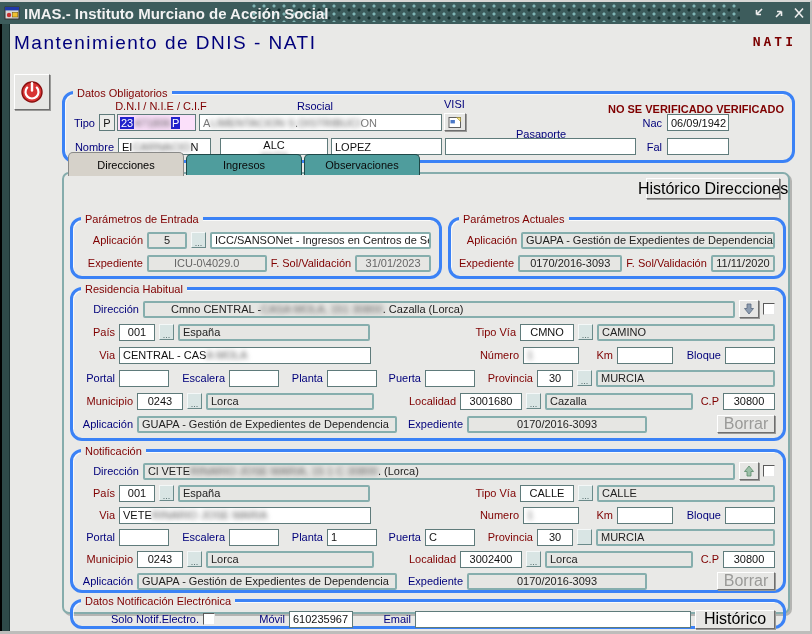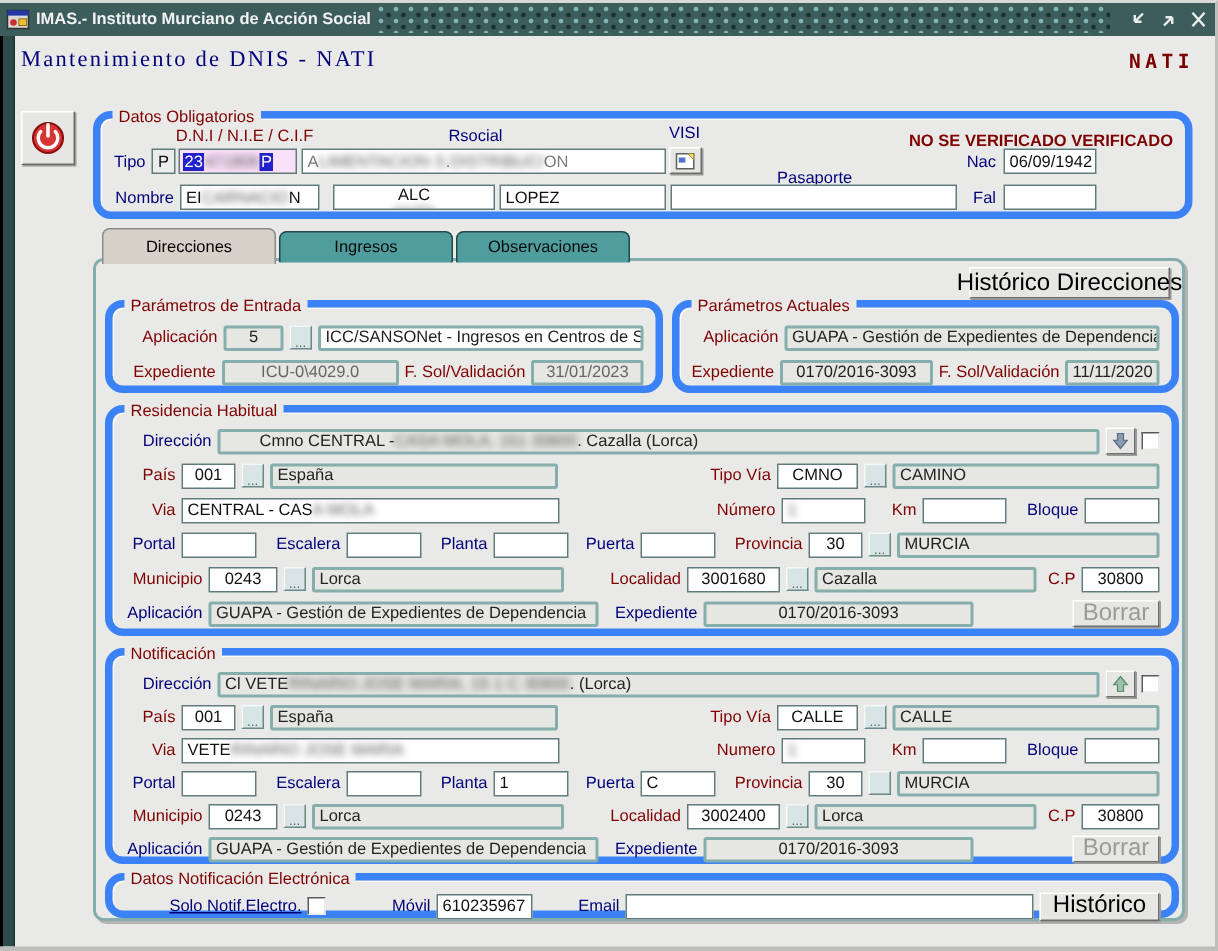--- a/index.html
+++ b/index.html
@@ -19,29 +19,29 @@
   .titlebar .pattern {
     position:absolute; left:252px; right:70px; top:2px; bottom:2px;
     background-color:#3D5C5C;
     background-image:
       radial-gradient(circle at 2px 2px, #7FB5B5 1.3px, transparent 1.8px),
       radial-gradient(circle at 2px 2px, #15302F 1.3px, transparent 1.8px);
     background-size:10px 8px,10px 8px;
     background-position:0 0,5px 4px;
   }
   .titlebar .appicon { margin:0 4px 0 4px; display:inline-flex; position:relative; z-index:2; }
-  .titlebar .ttext { font-size:11px; font-weight:bold; position:relative; z-index:2; white-space:nowrap; }
+  .titlebar .ttext { font-size:15px; font-weight:bold; position:relative; z-index:2; white-space:nowrap; }
   .winctrls { position:absolute; right:4px; top:0; height:22px; display:flex; align-items:center; gap:6px; z-index:3; }
   .winctrls span { display:inline-flex; cursor:default; }
   
   .main { position:absolute; top:22px; left:0; right:0; bottom:0; }
   .leftstrip { position:absolute; left:0; top:0; bottom:0; width:10px; background:#2E4A49; border-left:2px solid #000; border-right:1px solid #1A3232; }
   .apptitle {
     position:absolute; left:14px; top:8px;
-    font-family:Liberation Serif, serif; font-size:15px; letter-spacing:1.5px;
+    font-family:Liberation Sans, sans-serif; font-size:19px; letter-spacing:1.5px;
     color:#00007B; white-space:nowrap;
   }
   .corner {
     position:absolute; right:14px; top:10px;
     font-family:"DejaVu Sans Mono", monospace; font-size:13px; font-weight:bold; letter-spacing:3px;
     color:#7B0000;
   }
   
   .lbl { font-size:11px; white-space:nowrap; line-height:18px; }
   .m { color:#7F0000; } .b { color:#00007B; }
@@ -65,21 +65,21 @@
   .btn3d {
     background:#E6E6E4; border:1px solid; border-color:#FFFFFF #6E6E6E #6E6E6E #FFFFFF;
     box-shadow:1px 1px 0 #9A9A98; font-size:16px; color:#000;
     display:flex; align-items:center; justify-content:center; cursor:default; white-space:nowrap;
   }
   .btn3d.disabled { color:#9A9A98; }
   .chk { width:12px; height:12px; flex:0 0 12px; background:#fff; border:1px solid; border-color:#5A5A5A #E8E8E8 #E8E8E8 #5A5A5A; }
   .rdt { filter:blur(2.5px); color:#5A5A5A; }
   .sel { background:#2121CC; color:#fff; padding:0 1px; }
   
-  .fs { position:absolute; border:5px solid #3b82f6; border-radius:12px; box-shadow:inset 1px 1px 0 rgba(255,255,255,.75); }
+  .fs { position:absolute; border:3px solid #3b82f6; border-radius:12px; box-shadow:inset 1px 1px 0 rgba(255,255,255,.75);margin-top:17px; }
   .fs > .lg { position:absolute; top:-8px; left:8px; padding:0 4px; background:#E9E9E7; color:#7F0000; font-size:11px; line-height:14px; white-space:nowrap; }
   .frow { display:flex; align-items:center; gap:4px; margin:0 8px 5px 8px; height:18px; }
   
   .abs { position:absolute; }
   .pinkfld {
     background:#FBE0FA; border:1px solid #5F7B7B; height:17px; font-size:11px;
     display:flex; align-items:center; padding:0 2px; overflow:hidden;
   }
   
   .tabs { position:absolute; left:68px; top:128px; height:23px; display:flex; gap:2px; z-index:3; }
@@ -406,21 +406,21 @@
           <span class="ro" style="width:260px;">GUAPA - Gestión de Expedientes de Dependencia</span>
           <span class="lbl b r" style="width:62px;">Expediente</span>
           <span class="ro ctr" style="width:180px;">0170/2016-3093</span>
           <span class="btn3d disabled" style="margin-left:auto; width:58px; height:18px;">Borrar</span>
         </div>
       </div>
 
       <div class="fs" style="left:6px; top:408px; width:716px; height:30px;">
         <span class="lg">Datos Notificación Electrónica</span>
         <div class="frow" style="margin-top:8px;">
-          <span class="lbl b r" style="width:118px;text-decoration:underline;">Solo Notif.Electro.</span>
+          <span class="lbl b r" style="width:118px;">Solo Notif.Electro.</span>
           <span class="chk"></span>
           <span class="lbl b r" style="width:48px; margin-left:18px;">Móvil</span>
           <span class="inp" style="width:64px;">610235967</span>
           <span class="lbl b r" style="width:40px; margin-left:14px;">Email</span>
           <span class="inp" style="flex:1;"></span>
           <span class="btn3d" style="width:80px; height:19px;">Histórico</span>
         </div>
       </div>
 
     </div>

